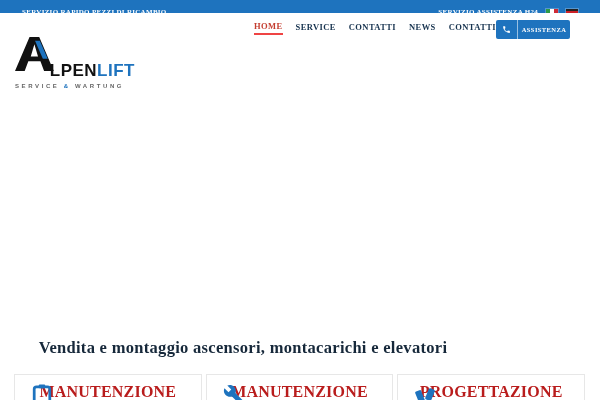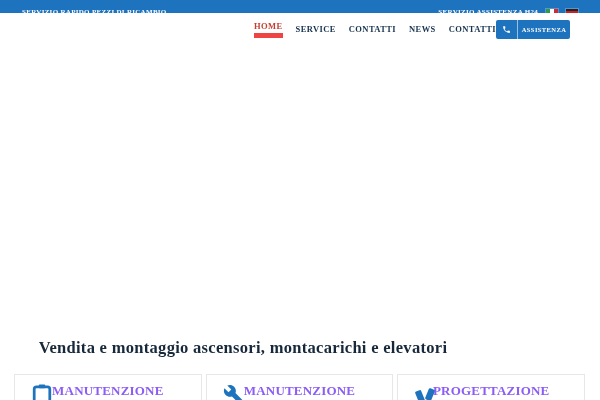--- a/index.html
+++ b/index.html
@@ -28,60 +28,70 @@
     font-size: 17px; letter-spacing: .5px; color: #111; line-height: 1;
     margin-left: -4px; margin-bottom: 1px; white-space: nowrap; }
   .logo-name .blue { color: #1e73be; }
   .logo-tagline { font-family: "Liberation Sans", sans-serif; font-size: 6px;
     font-weight: bold; letter-spacing: 2.6px; color: #666; margin-top: 3px; white-space: nowrap; }
   .logo-tagline .amp { color: #1e73be; }
 
   .nav { position: absolute; right: 104px; top: 8px; display: flex; align-items: center; gap: 13px; }
   .nav-item { font-size: 8.5px; font-weight: bold; letter-spacing: .4px; color: #16324e;
     text-decoration: none; cursor: pointer; white-space: nowrap; padding-bottom: 2px; }
-  .nav-item.active { color: #c43d2f; border-bottom: 5px solid #ef4444; }
+  .nav-item.active { color: #c43d2f; border-bottom: 2px solid #ef4444; }
 
   .btn-assist { position: absolute; right: 30px; top: 7px; height: 19px; width: 74px;
     background: #1e73be; border: none; border-radius: 2px; cursor: pointer;
     display: flex; align-items: stretch; padding: 0; }
   .btn-assist .ico-seg { width: 22px; display: flex; align-items: center; justify-content: center;
     border-right: 1px solid rgba(255,255,255,.55); }
   .btn-assist .lbl-seg { flex: 1; display: flex; align-items: center; justify-content: center;
     color: #fff; font-family: "Liberation Serif", serif; font-weight: bold; font-size: 6.5px;
     letter-spacing: .4px; }
 
   
   .hero { position: absolute; left: 0; top: 105px; width: 486px; height: 266px; background: #fff; }
   .hero-headline { position: absolute; left: 0; right: 0; top: 233px; text-align: center;
     font-size: 16.5px; font-weight: bold; color: #16283a; letter-spacing: .3px; }
 
   
   .cards { position: absolute; left: 14px; top: 374px; width: 571px; display: flex; gap: 4px; }
   .card { flex: 1; background: #fff; border: 1px solid #e7e7e7; height: 60px;
     position: relative; padding-top: 8px; }
   .card-icon { position: absolute; left: 16px; top: 9px; width: 22px; height: 22px; }
-  .card-title { text-align: center; font-size: 13px; font-weight: bold; color: #8b5cf6;
+  .card-title { text-align: center; font-size: 16px; font-weight: bold; color: #b91c1c;
     letter-spacing: .2px; }
 </style>
 </head>
 <body>
 
 <div class="page">
 
   <div class="topbar">
     <span class="topbar-text">SERVIZIO RAPIDO PEZZI DI RICAMBIO</span>
     <span class="topbar-right">
       <span class="topbar-text">SERVIZIO ASSISTENZA H24</span>
       <span class="flag flag-it"></span>
       <span class="flag flag-de"></span>
     </span>
   </div>
 
   <div class="header">
 
+    <div class="logo">
+      <div class="logo-row">
+        <svg class="logo-a" viewBox="0 0 64 56">
+          <path d="M24,0 L40,0 L64,56 L48,56 L42,40 L22,40 L16,56 L0,56 Z M32,12 L38,32 L26,32 Z" fill="#111111" fill-rule="evenodd"></path>
+          <polygon points="33,6 41,6 54,36 46,36" fill="#1e73be"></polygon>
+        </svg>
+        <span class="logo-name"><span>LPEN</span><span class="blue">LIFT</span></span>
+      </div>
+      <div class="logo-tagline"><span>SERVICE </span><span class="amp">&amp;</span><span> WARTUNG</span></div>
+    </div>
 
     <nav class="nav">
       <a class="nav-item active">HOME</a>
       <a class="nav-item">SERVICE</a>
       <a class="nav-item">CONTATTI</a>
       <a class="nav-item">NEWS</a>
       <a class="nav-item">CONTATTI</a>
     </nav>
 
     <button class="btn-assist">

